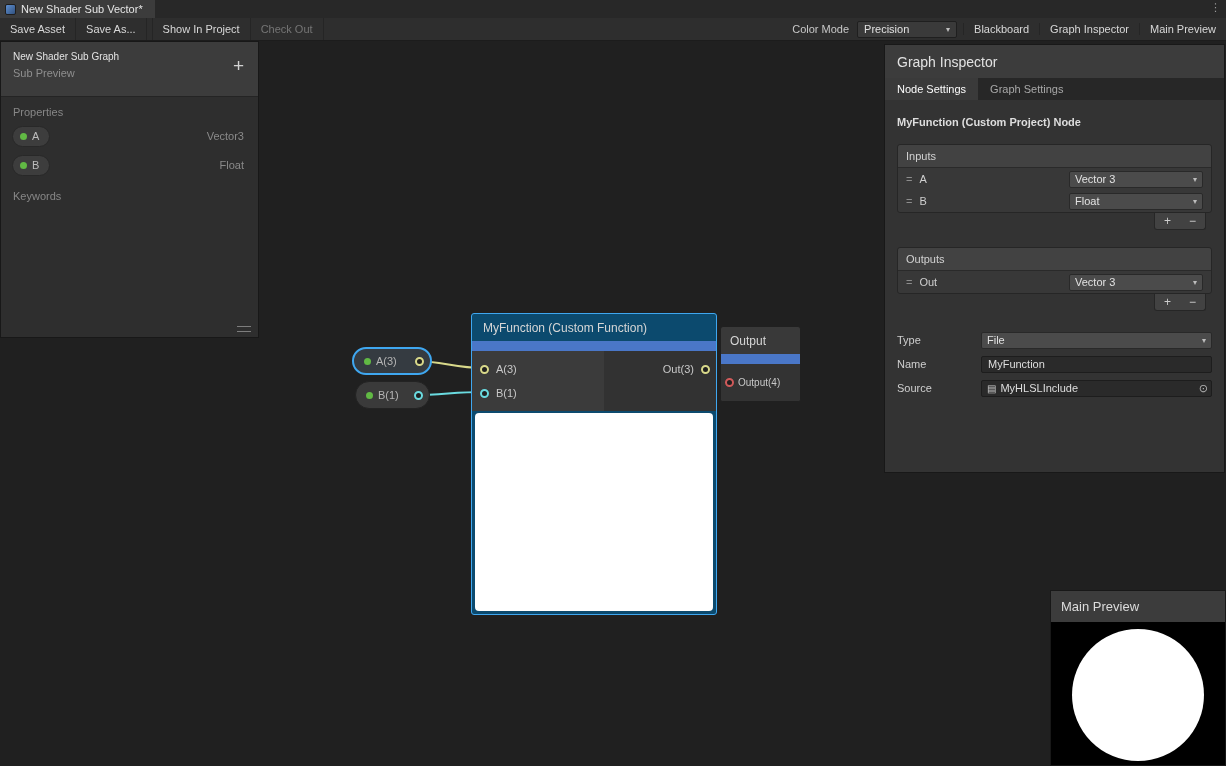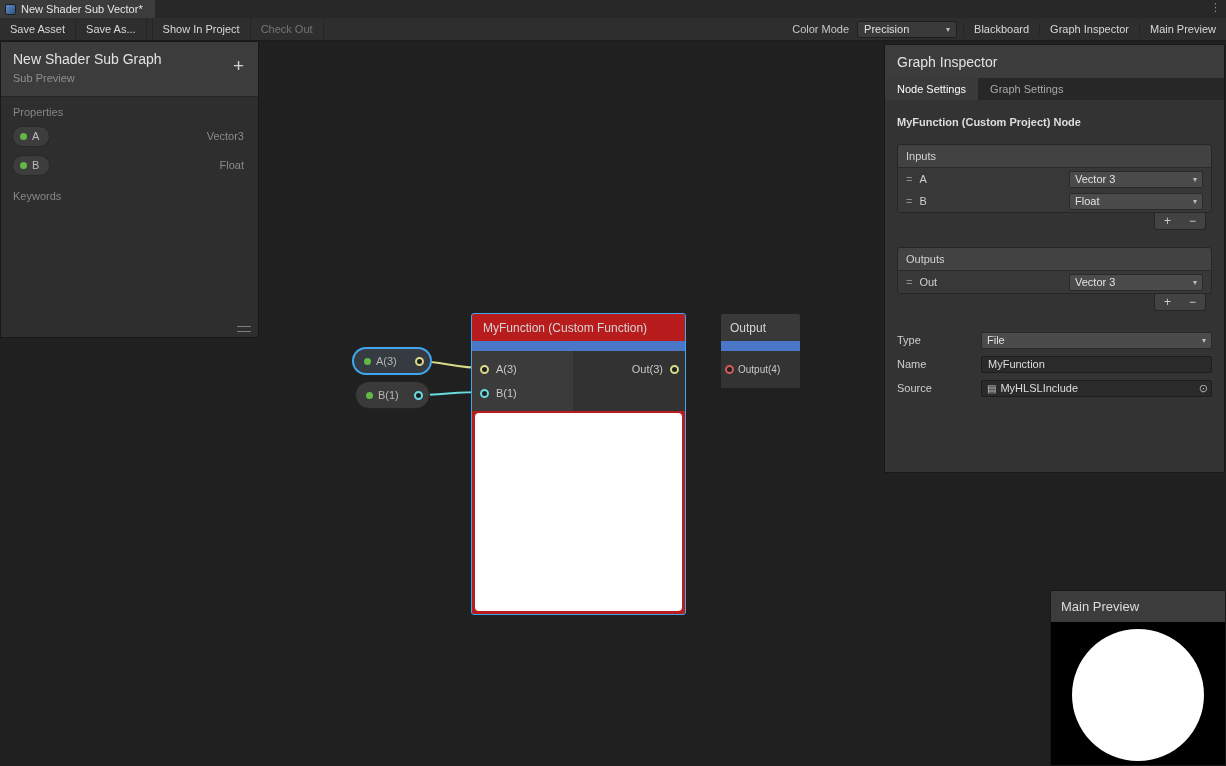--- a/index.html
+++ b/index.html
@@ -21,21 +21,21 @@
   .tb-btn.disabled { color:#757575; }
   .tb-spacer { width:5px; }
   .tb-right { margin-left:auto; display:flex; align-items:center; }
   .tb-label { padding:0 8px; color:#c8c8c8; }
   .tb-dropdown { width:100px; height:17px; margin-right:6px; background:#3a3a3a; border:1px solid #1f1f1f; border-radius:2px; display:flex; align-items:center; justify-content:space-between; padding:0 6px; color:#e0e0e0; }
   .dd-arrow { font-size:8px; color:#bdbdbd; }
   .tb-toggle { display:flex; align-items:center; padding:0 10px; border-left:1px solid #252525; color:#d8d8d8; }
   
   .blackboard { position:absolute; left:0; top:41px; width:259px; height:297px; background:#2e2e2e; border:1px solid #181818; z-index:10; }
   .bb-header { position:relative; height:55px; background:#3c3c3c; border-bottom:1px solid #242424; padding:9px 12px 0; }
-  .bb-title { font-size:14px; color:#e3e3e3; }
+  .bb-title { font-size:10px; color:#e3e3e3; }
   .bb-sub { font-size:11px; color:#8f8f8f; margin-top:5px; }
   .bb-add { position:absolute; right:14px; top:14px; font-size:19px; color:#d2d2d2; line-height:1; }
   .bb-section { font-size:11px; color:#878787; padding:9px 12px 5px; }
   .bb-row { display:flex; align-items:center; height:26px; padding:0 14px 0 11px; margin-bottom:3px; }
   .bb-pill { background:#3d3d3d; border:1px solid #282828; border-radius:11px; height:21px; display:flex; align-items:center; gap:5px; padding:0 10px 0 7px; color:#bdbdbd; }
   .dot-green { width:7px; height:7px; border-radius:50%; background:#61b944; }
   .bb-type { margin-left:auto; color:#8a8a8a; }
   .bb-resize { position:absolute; right:7px; bottom:5px; width:14px; height:6px; border-top:1px solid #7d7d7d; border-bottom:1px solid #7d7d7d; }
   
   .inspector { position:absolute; left:884px; top:44px; width:341px; height:429px; background:#333333; border:1px solid #181818; z-index:10; }
@@ -56,34 +56,34 @@
   .gi-gap { height:17px; }
   .gi-field { display:flex; align-items:center; height:24px; color:#cfcfcf; }
   .gi-field-label { width:84px; }
   .gi-field .grow { flex:1; margin-left:0; }
   .gi-input { flex:1; height:17px; background:#2a2a2a; border:1px solid #1d1d1d; border-radius:2px; display:flex; align-items:center; padding:0 6px; color:#dedede; }
   .gi-object { flex:1; height:17px; background:#2a2a2a; border:1px solid #1d1d1d; border-radius:2px; display:flex; align-items:center; gap:4px; padding:0 3px 0 5px; color:#dedede; }
   .obj-icon { color:#c9c9c9; font-size:10px; }
   .obj-target { margin-left:auto; color:#b5b5b5; font-size:11px; }
   
   .wires { position:absolute; left:0; top:0; width:1226px; height:766px; z-index:1; pointer-events:none; }
-  .fnode { position:absolute; left:471px; top:313px; width:215px; background:#b91c1c; border:1px solid #3fa7f0; border-radius:3px; z-index:2; }
+  .fnode { position:absolute; left:471px; top:313px; width:246px; background:#0c4a6e; border:1px solid #3fa7f0; border-radius:3px; z-index:2; }
   .fnode-title { height:27px; display:flex; align-items:center; padding:0 11px; font-size:12px; color:#d6d6d6; }
   .fnode-accent { height:10px; background:#4a77c8; }
   .fnode-ports { display:flex; }
   .fnode-in { flex:1; background:#3b3b3b; padding:6px 0; }
   .fnode-out { width:112px; background:#323232; padding:6px 0; }
   .port-row { display:flex; align-items:center; gap:7px; height:24px; padding:0 8px; color:#c8c8c8; }
   .port-row.right { justify-content:flex-end; padding-right:6px; }
   .port { width:9px; height:9px; border-radius:50%; background:#202020; flex:0 0 auto; }
   .port.v3 { border:2px solid #d9d98a; }
   .port.f1 { border:2px solid #6adbe0; }
   .port.v4 { border:2px solid #d05a5a; }
   .fnode-preview { margin:2px 3px 3px; height:198px; background:#ffffff; border-radius:4px; }
-  .outnode { position:absolute; left:720px; top:313px; width:81px; background:#393939; border:1px solid #202020; border-radius:3px; overflow:hidden; z-index:2; }
+  .outnode { position:absolute; left:720px; top:326px; width:81px; background:#393939; border:1px solid #202020; border-radius:3px; overflow:hidden; z-index:2; }
   .outnode-title { height:27px; display:flex; align-items:center; padding:0 9px; font-size:12px; color:#d6d6d6; }
   .outnode-body { height:37px; background:#333333; display:flex; align-items:center; gap:4px; padding:0 4px; font-size:10px; color:#c8c8c8; }
   .pill { position:absolute; height:28px; border-radius:15px; display:flex; align-items:center; gap:5px; padding:0 6px 0 10px; color:#b5b5b5; z-index:2; }
   .pill .port { width:9px; height:9px; margin-left:auto; }
   .pill-a { left:352px; top:347px; width:80px; background:#353b41; border:2px solid #3fa7f0; }
   .pill-b { left:355px; top:381px; width:75px; background:#3a3a3a; border:1px solid #232323; }
   
   .mainpreview { position:absolute; left:1050px; top:590px; width:176px; height:176px; background:#000; border:1px solid #181818; z-index:10; }
   .mp-header { height:31px; background:#3c3c3c; display:flex; align-items:center; padding:0 10px; font-size:13px; color:#dcdcdc; }
   .mp-body { position:relative; height:143px; background:#000; overflow:hidden; }

